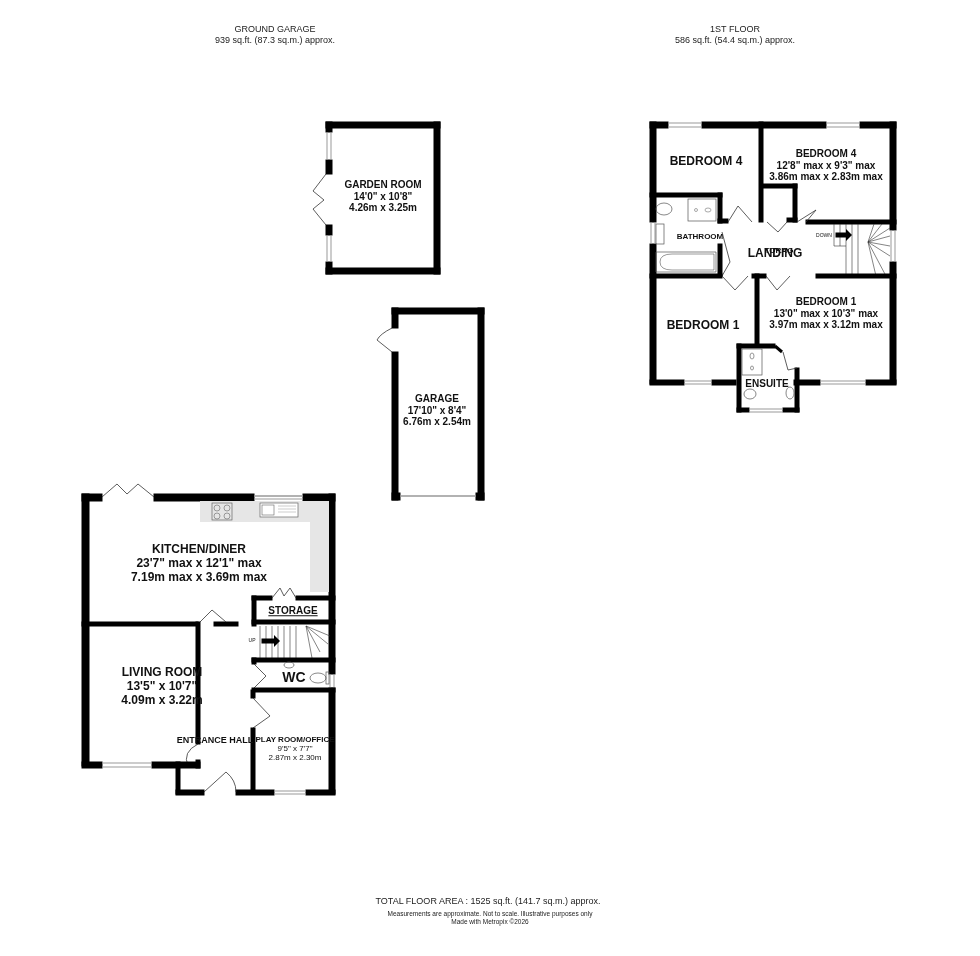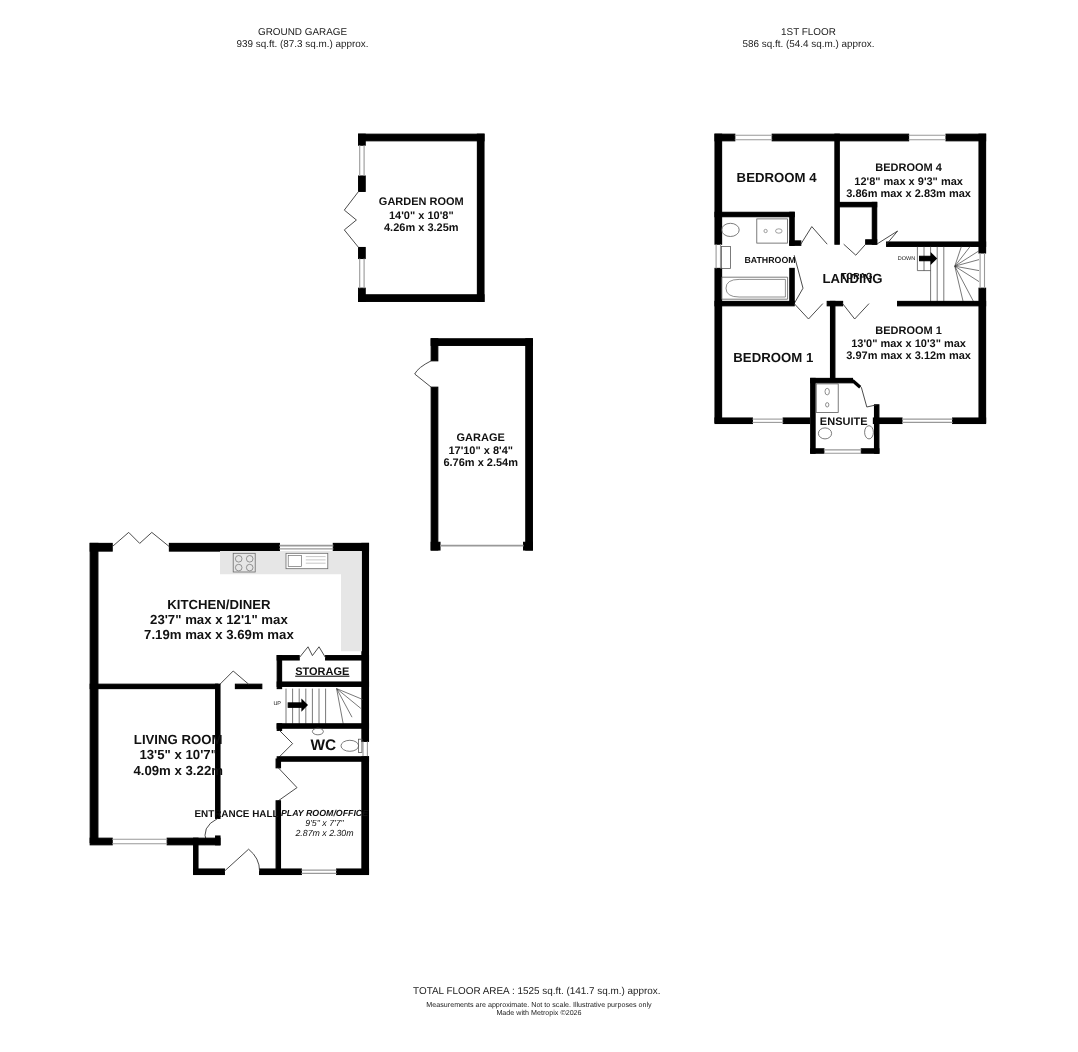--- a/index.html
+++ b/index.html
@@ -284,21 +284,21 @@
 <div class="lbl mid" style="left:140px; top:687px;margin-left:22px;">
   <span class="t">LIVING ROOM</span>
   <span class="d">13'5"  x 10'7"</span>
   <span class="d">4.09m  x 3.22m</span>
 </div>
 
 <div class="lbl xs" style="left:215px; top:740px; font-size:9px;">
   <span class="t">ENTRANCE HALL</span>
 </div>
 
-<div class="lbl xs" style="left:295px; top:749px;font-style:italic;">
+<div class="lbl xs" style="left:295px; top:749px;">
   <span class="t">PLAY ROOM/OFFICE</span>
   <span class="d" style="font-weight:normal;">9'5"  x 7'7"</span>
   <span class="d" style="font-weight:normal;">2.87m  x 2.30m</span>
 </div>
 
 <div class="lbl mid" style="left:706px; top:162px;">
   <span class="t">BEDROOM 4</span>
 </div>
 
 <div class="lbl sml" style="left:826px; top:165px;">

